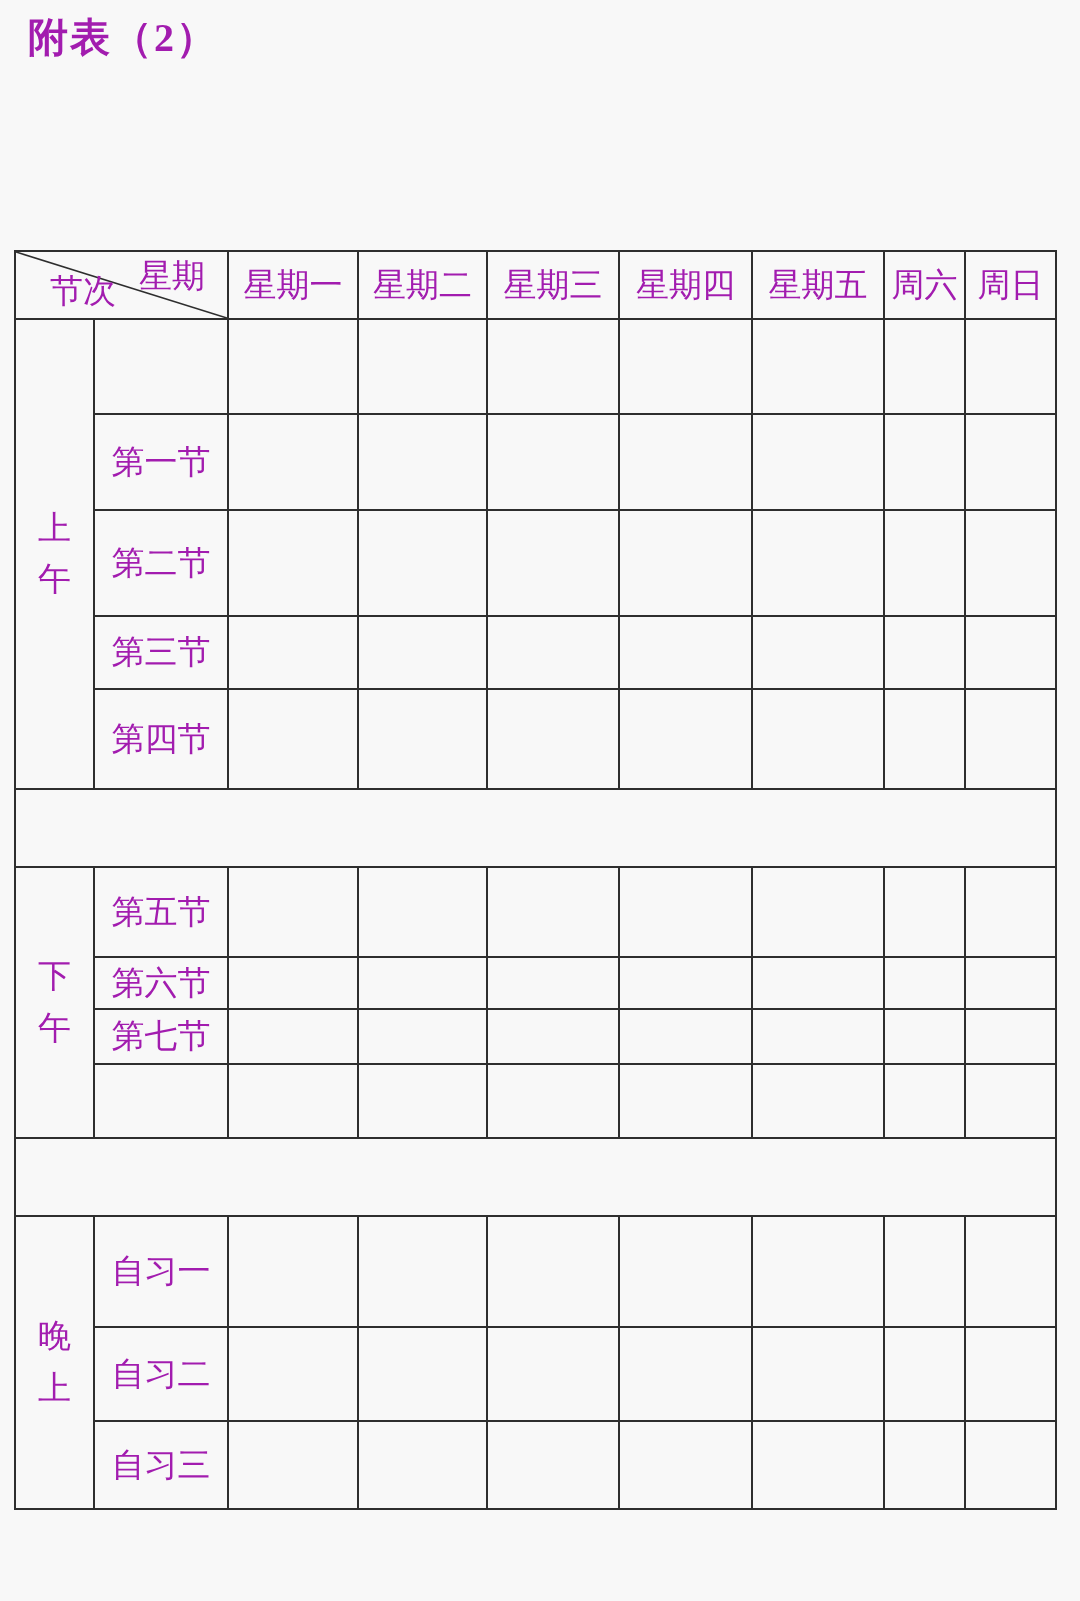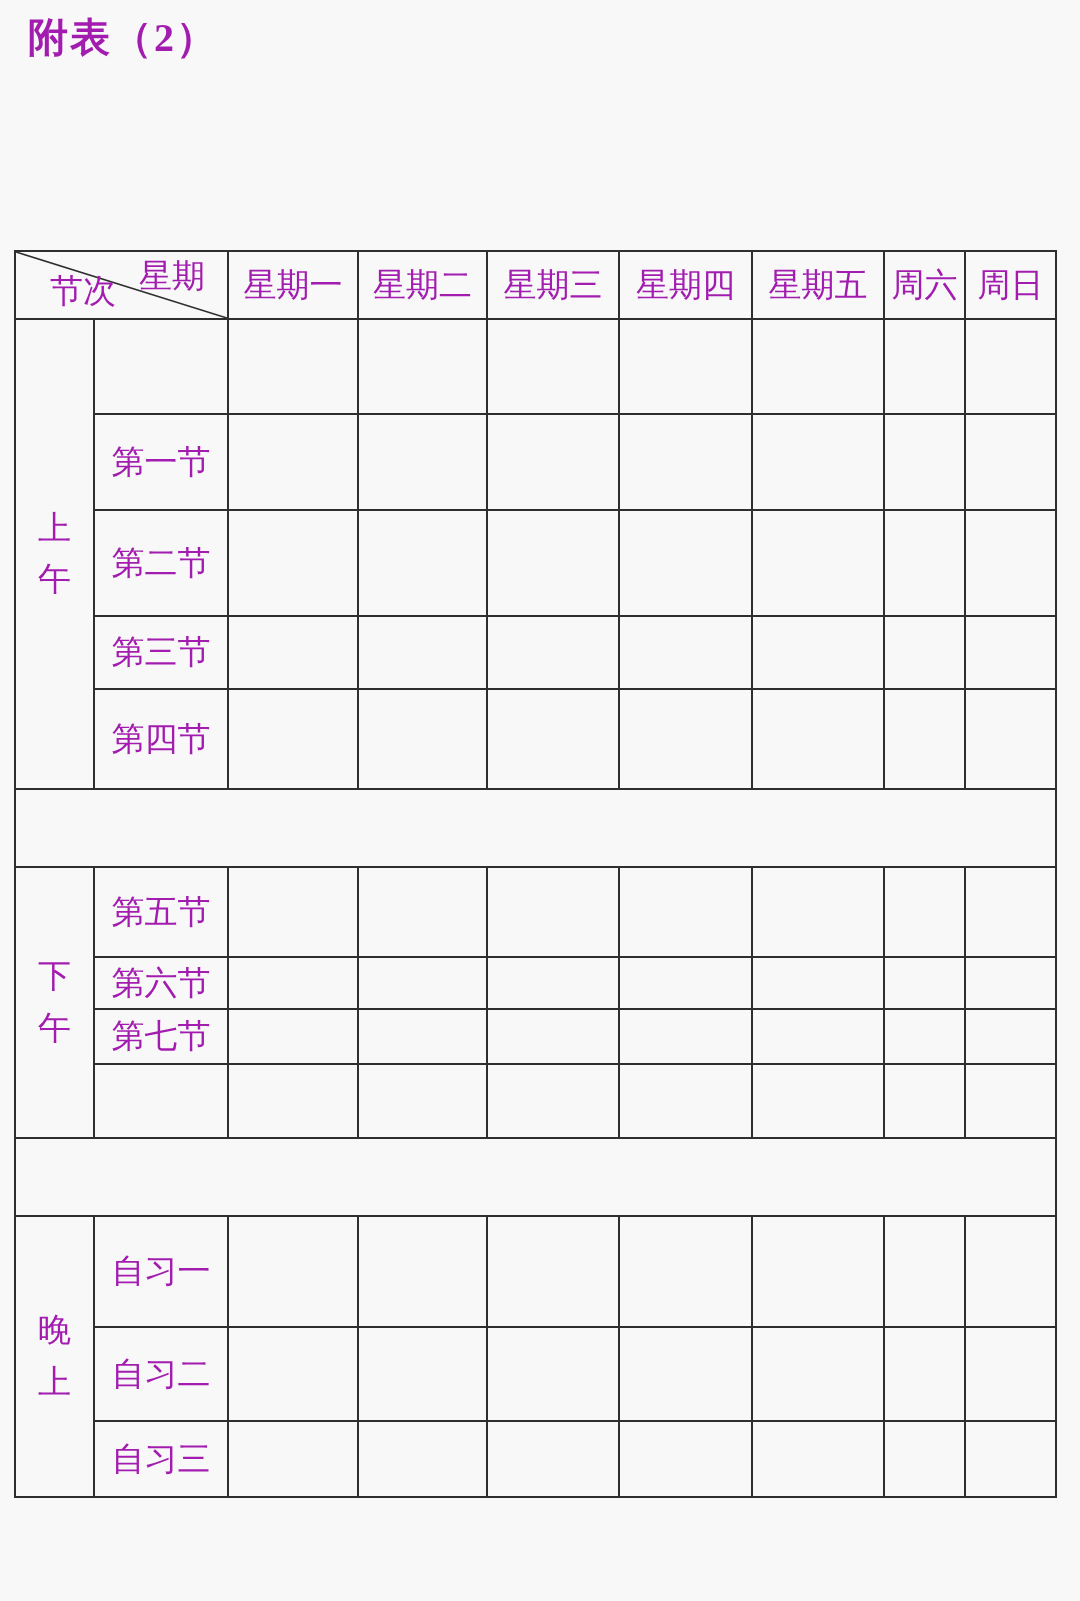--- a/index.html
+++ b/index.html
@@ -206,21 +206,21 @@
     <tr style="height:94px">
       <td>自习二</td>
       <td></td>
           <td></td>
           <td></td>
           <td></td>
           <td></td>
           <td></td>
           <td></td>
     </tr>
-    <tr style="height:76px">
+    <tr style="height:88px">
       <td>自习三</td>
       <td></td>
           <td></td>
           <td></td>
           <td></td>
           <td></td>
           <td></td>
           <td></td>
     </tr>
   </tbody>

